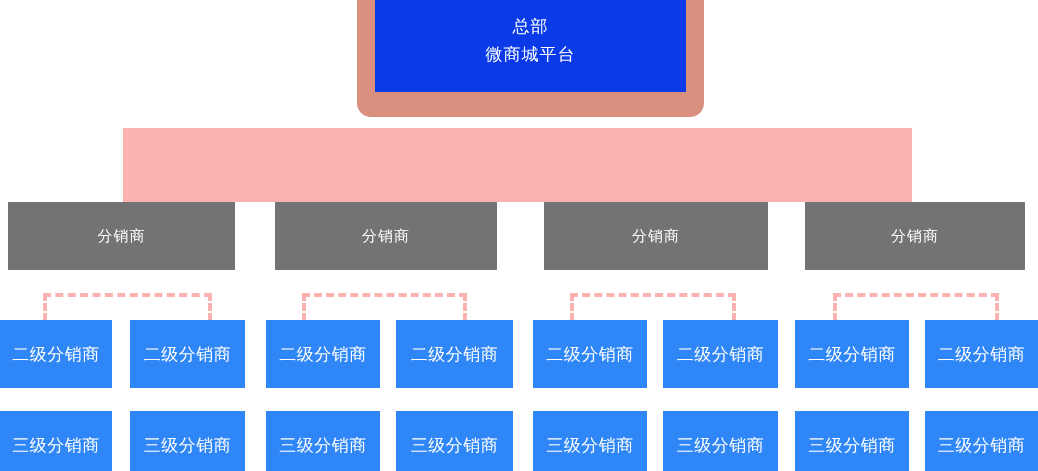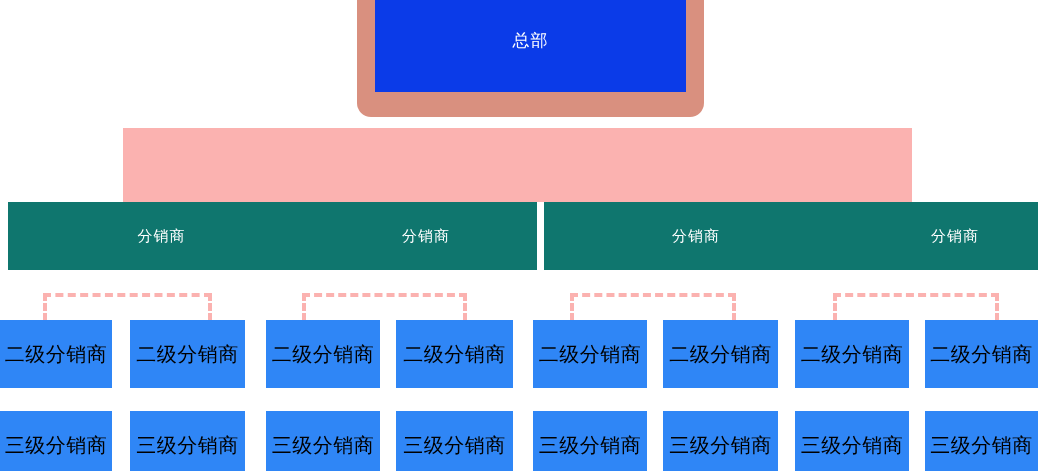--- a/index.html
+++ b/index.html
@@ -54,28 +54,27 @@
     width: 789px;
     height: 74px;
     background: #fbb2b0;
   }
 
   
   .dist-box {
     position: absolute;
     top: 202px;
     height: 68px;
-    background: #0f766e;
+    background: #737373;
     display: flex;
     align-items: center;
     justify-content: center;
     color: #ffffff;
     font-size: 15px;
     letter-spacing: 1px;
-    padding-left: 40px;
   }
 
   
   .bracket {
     position: absolute;
     top: 293px;
     height: 28px;
     border-top: 4px dashed #fbb2b0;
     border-left: 4px dashed #fbb2b0;
     border-right: 4px dashed #fbb2b0;
@@ -83,35 +82,36 @@
   }
 
   
   .sub-box {
     position: absolute;
     height: 68px;
     background: #2f86f6;
     display: flex;
     align-items: center;
     justify-content: center;
-    color: #000000;
-    font-size: 20px;
+    color: #ffffff;
+    font-size: 17px;
     letter-spacing: 0.5px;
   }
   .sub-l2 { top: 320px; }
   .sub-l3 { top: 404px; margin-top: 7px; }
 </style>
 </head>
 <body>
 
 <div id="canvas">
 
   <div class="hq-frame"></div>
   <div class="hq-box">
     <span class="hq-line">总部</span>
+    <span class="hq-line">微商城平台</span>
   </div>
 
   <div class="trunk-bar"></div>
 
   <div id="level1-layer">
       <div class="dist-box" style="left: 8px; width: 227px;">
         <span>分销商</span>
       </div>
       <div class="dist-box" style="left: 275px; width: 222px;">
         <span>分销商</span>

